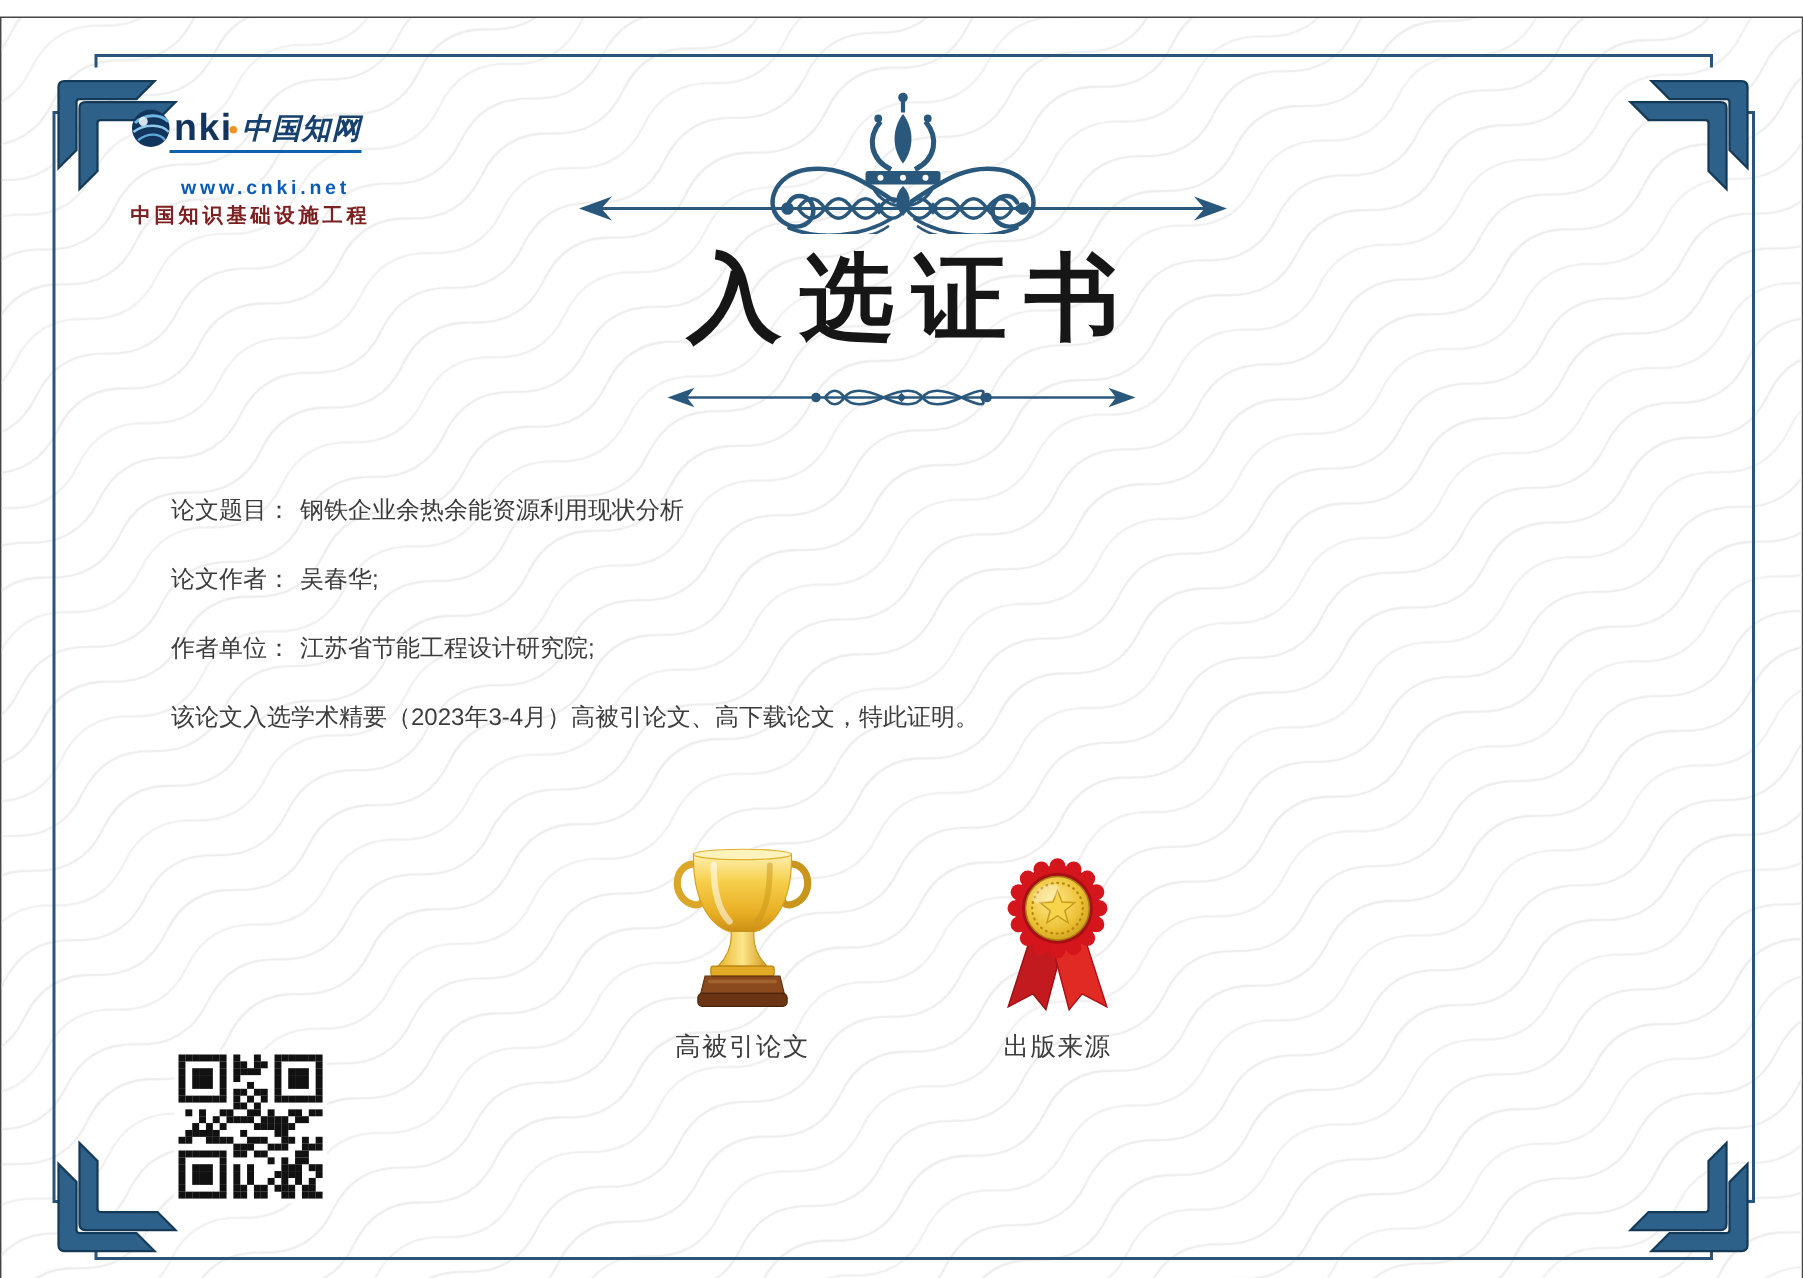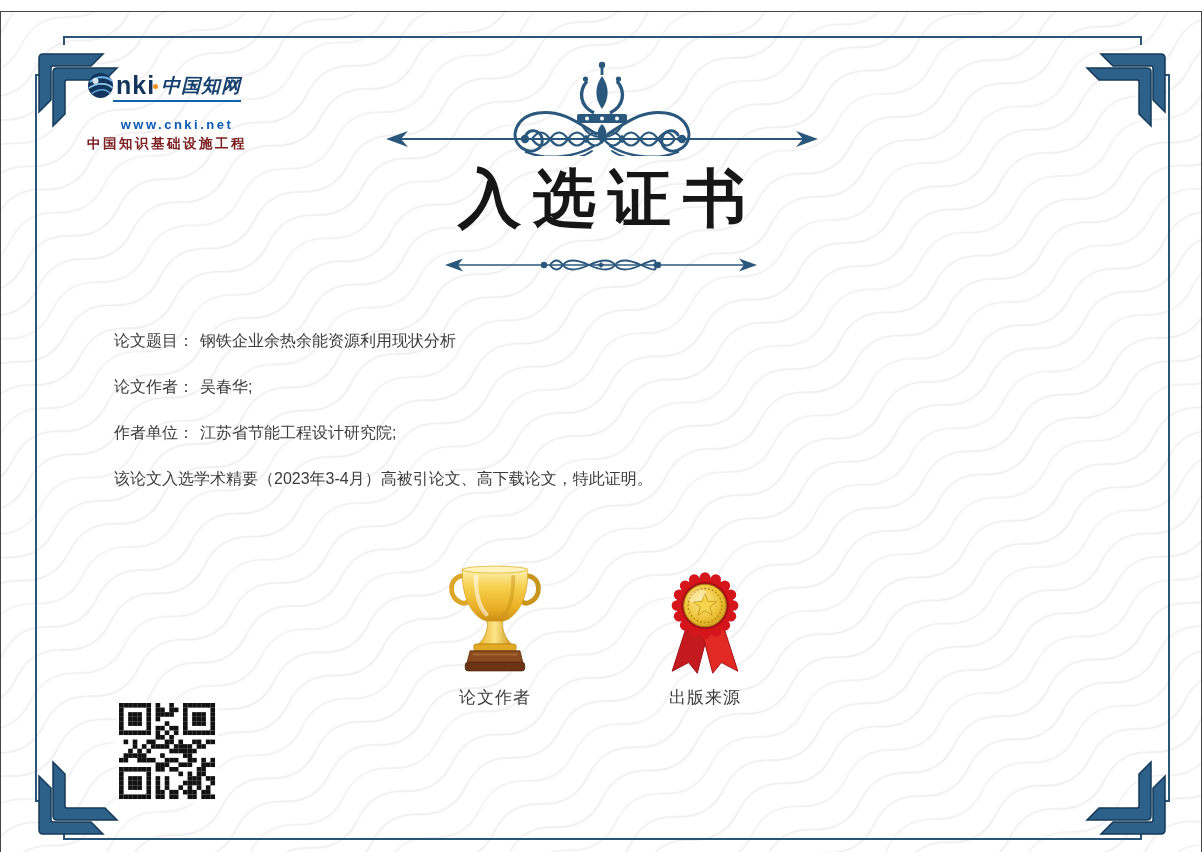--- a/index.html
+++ b/index.html
@@ -178,21 +178,21 @@
       <path d="M16,6 H84 C84,10 86,44 64,58 C58,62 42,62 36,58 C14,44 16,10 16,6 Z" fill="url(#goldV)" stroke="#d8a21e" stroke-width="0.8"></path>
       <ellipse cx="50" cy="6.5" rx="34" ry="3.6" fill="#fef3bd" stroke="#e0b02a" stroke-width="0.8"></ellipse>
       <path d="M30,14 C30,34 34,46 41,53" fill="none" stroke="#ffffff" stroke-width="4.5" opacity="0.55" stroke-linecap="round"></path>
       <path d="M69,14 C69,34 66,46 60,53" fill="none" stroke="#c9951a" stroke-width="4" opacity="0.5" stroke-linecap="round"></path>
       <path d="M42,60 C43,70 39,78 33,84 H67 C61,78 57,70 58,60 Z" fill="url(#goldH)" stroke="#c4941a" stroke-width="0.8"></path>
       <rect x="28" y="84" width="44" height="7" rx="2" fill="#e3ab25" stroke="#b98312" stroke-width="0.8"></rect>
       <path d="M24,91 H76 L79,103 H21 Z" fill="#8a4a1d" stroke="#5f2f10" stroke-width="0.8"></path>
       <rect x="19" y="103" width="62" height="9" rx="3" fill="#6b3413" stroke="#4c230c" stroke-width="0.8"></rect>
       <rect x="26" y="93.5" width="48" height="2.4" rx="1.2" fill="#a86a33" opacity="0.8"></rect>
     </svg>
-    <div class="award-label">论文作者</div>
+    <div class="award-label">高被引论文</div>
   </div>
 
   <div class="award award-medal">
     <svg width="100" height="116" viewBox="0 0 100 120">
       <defs>
         <radialGradient id="coin" cx="0.42" cy="0.38" r="0.75">
           <stop offset="0" stop-color="#ffe98f"></stop>
             <stop offset="0.6" stop-color="#ecc135"></stop>
             <stop offset="1" stop-color="#c59312"></stop>
         </radialGradient>

